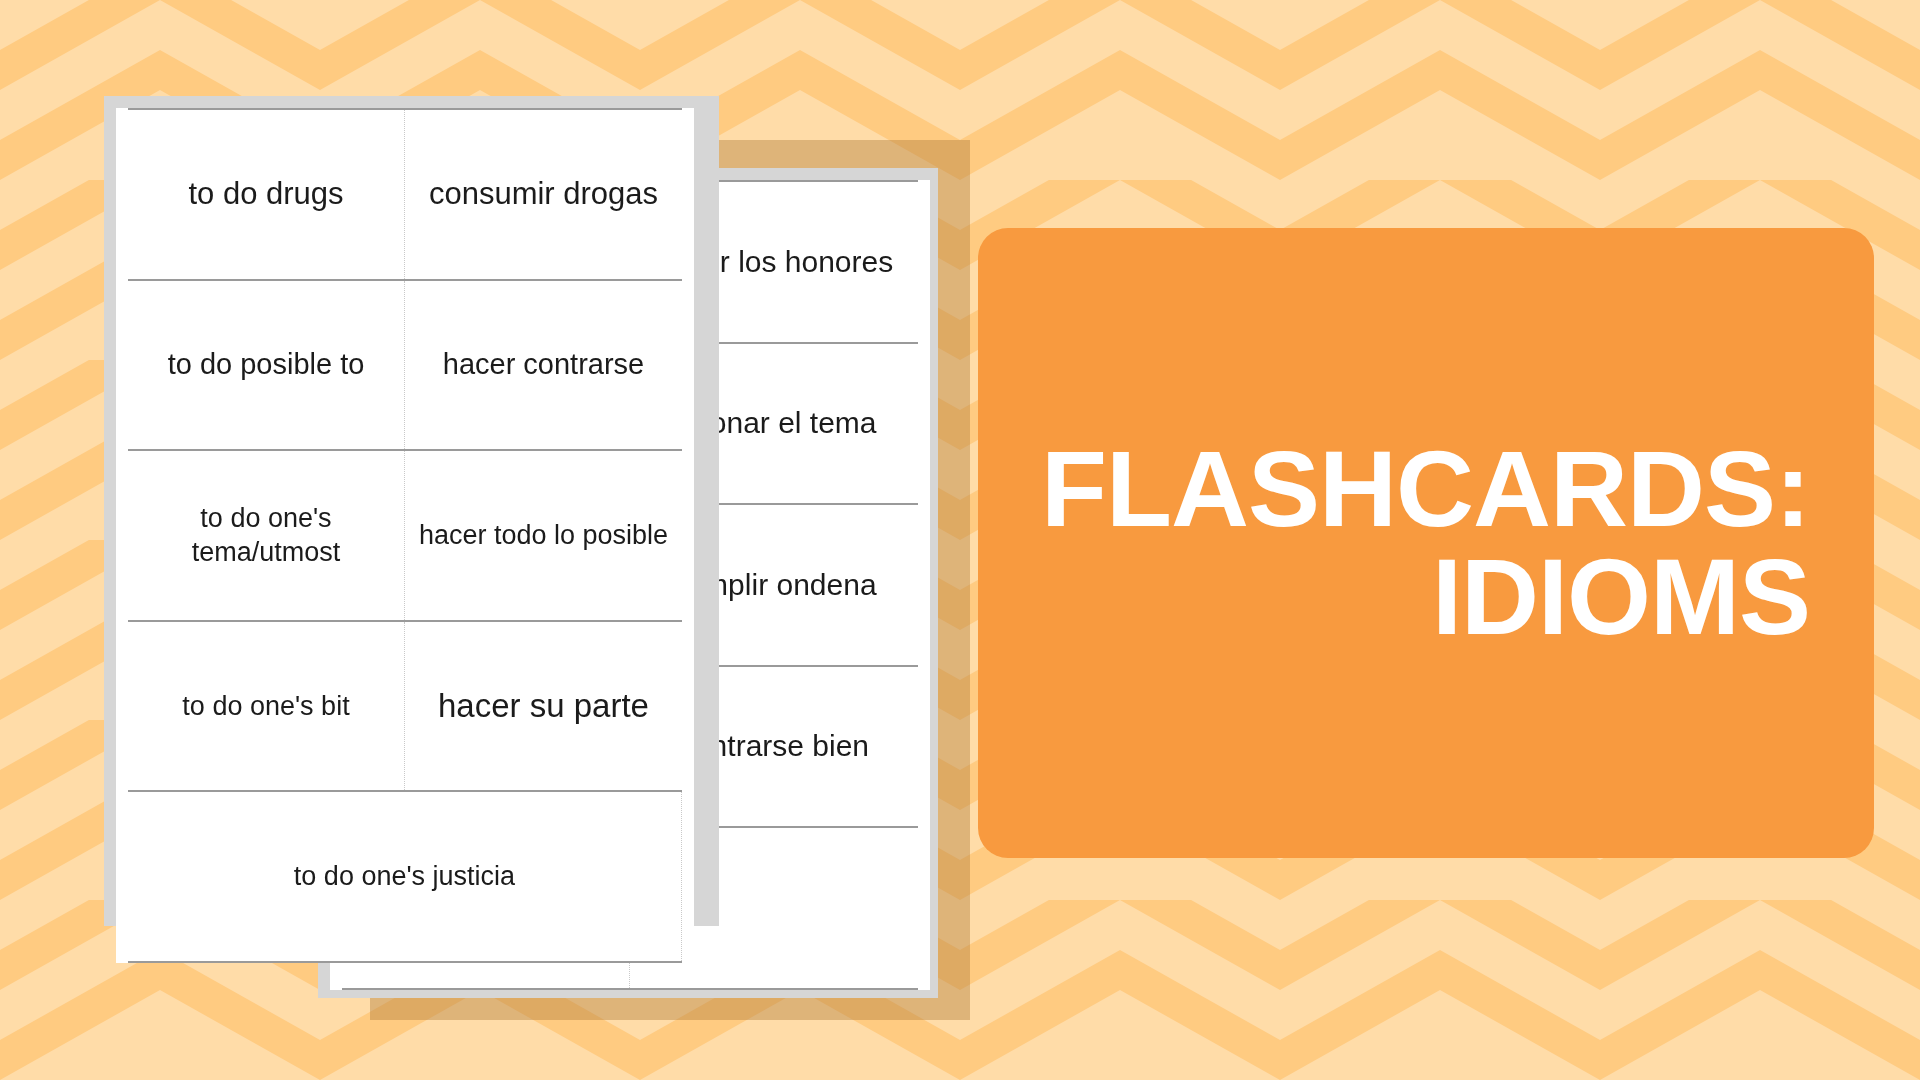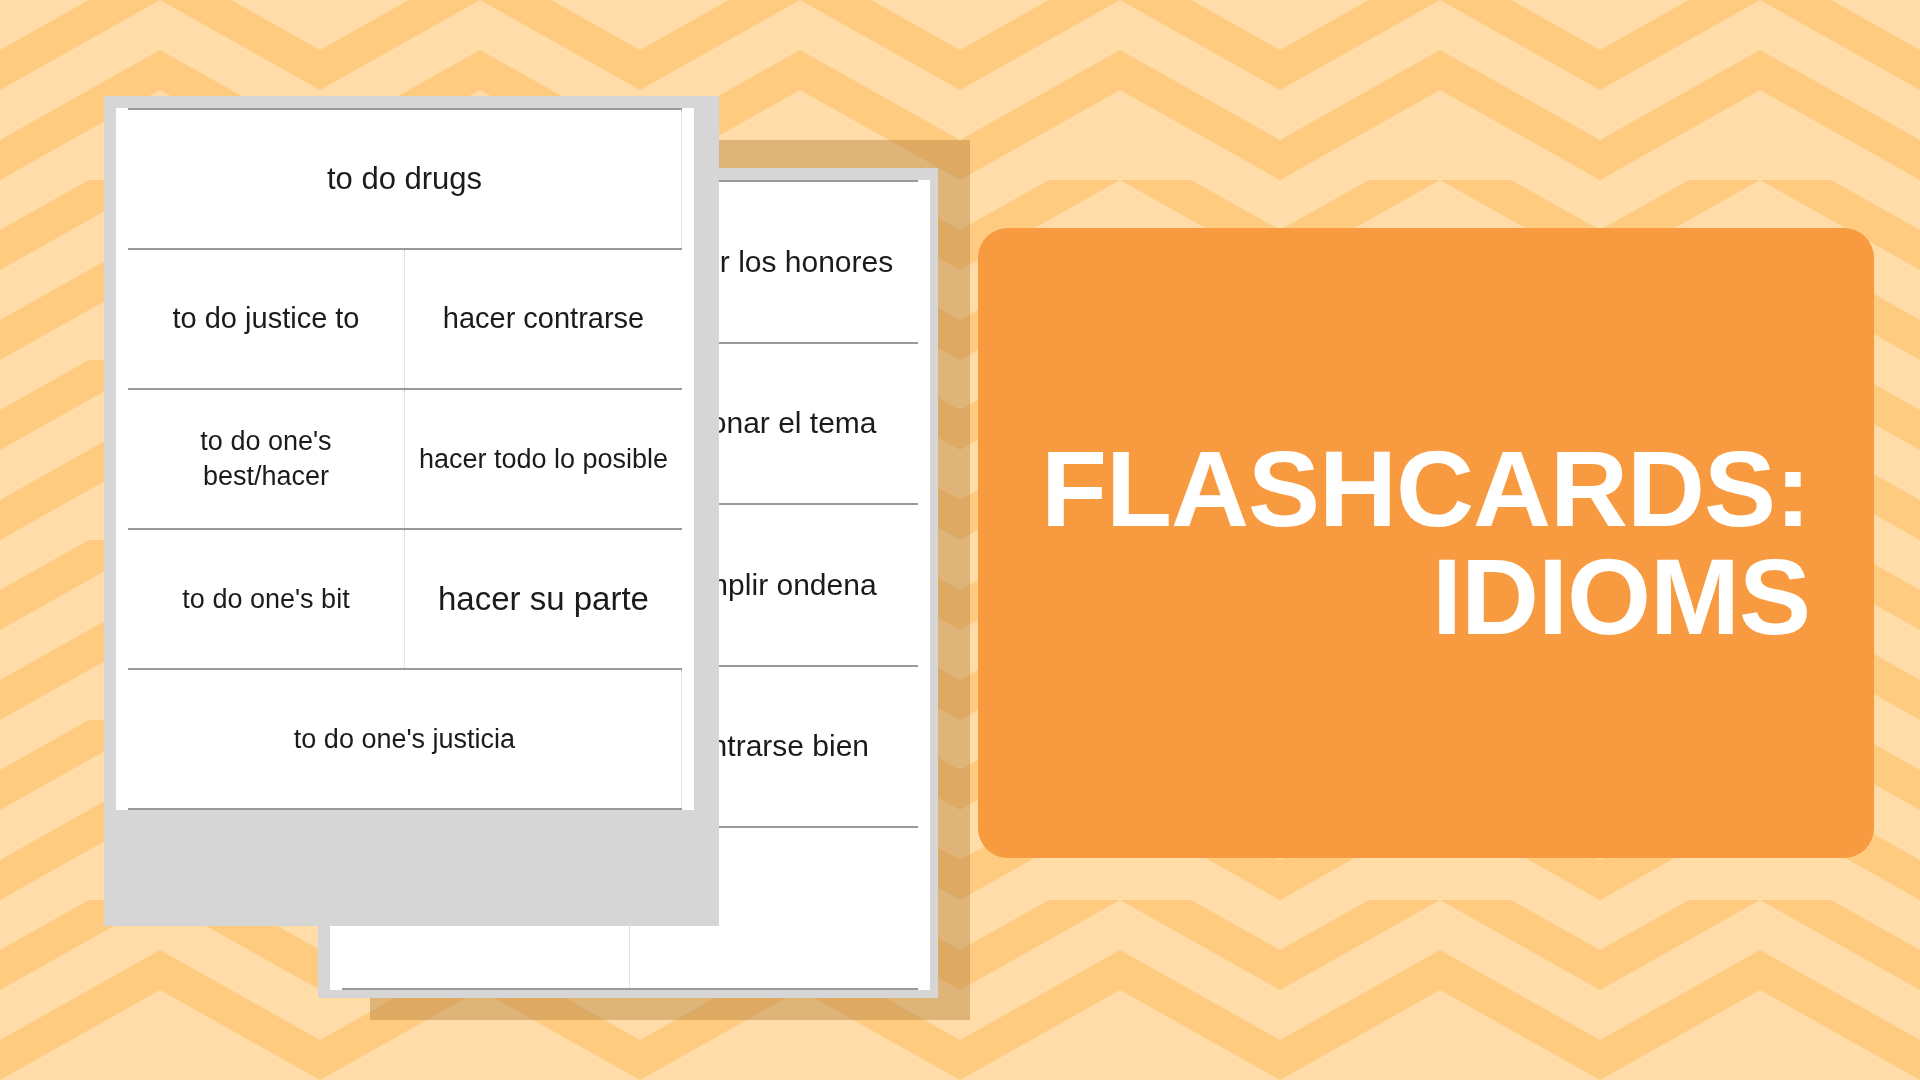--- a/index.html
+++ b/index.html
@@ -39,21 +39,21 @@
     position:absolute;
     background:#d6d6d6;
   }
 
   
   #card-back-shadow { left:318px;  top:168px; width:620px; height:830px; }
   #card-back        { left:330px;  top:180px; width:600px; height:810px; }
 
   
   #card-front-shadow { left:104px; top:96px;  width:615px; height:830px; }
-  #card-front        { left:116px; top:108px; width:578px; height:702px; }
+  #card-front        { left:116px; top:108px; width:578px; height:855px; }
 
   
   .fc-table {
     position:absolute;
     left:0; top:0; right:0; bottom:0;
     display:flex; flex-direction:column;
     padding:0 12px;
   }
   .fc-row {
     flex:1 1 0;
@@ -155,27 +155,28 @@
 
       </div>
     </div>
 
     <div class="paper-shadow" id="card-front-shadow"></div>
     <div class="paper" id="card-front">
       <div class="fc-table">
 
         <div class="fc-row">
           <div class="fc-cell left">to do drugs</div>
+          <div class="fc-cell right">consumir drogas</div>
         </div>
         <div class="fc-row">
-          <div class="fc-cell left">to do justice to</div>
+          <div class="fc-cell left">to do posible to</div>
           <div class="fc-cell right">hacer contrarse</div>
         </div>
         <div class="fc-row">
-          <div class="fc-cell left">to do one's best/hacer</div>
+          <div class="fc-cell left">to do one's tema/utmost</div>
           <div class="fc-cell right">hacer todo lo posible</div>
         </div>
         <div class="fc-row">
           <div class="fc-cell left">to do one's bit</div>
           <div class="fc-cell right">hacer su parte</div>
         </div>
         <div class="fc-row">
           <div class="fc-cell left">to do one's justicia</div>
         </div>
 

